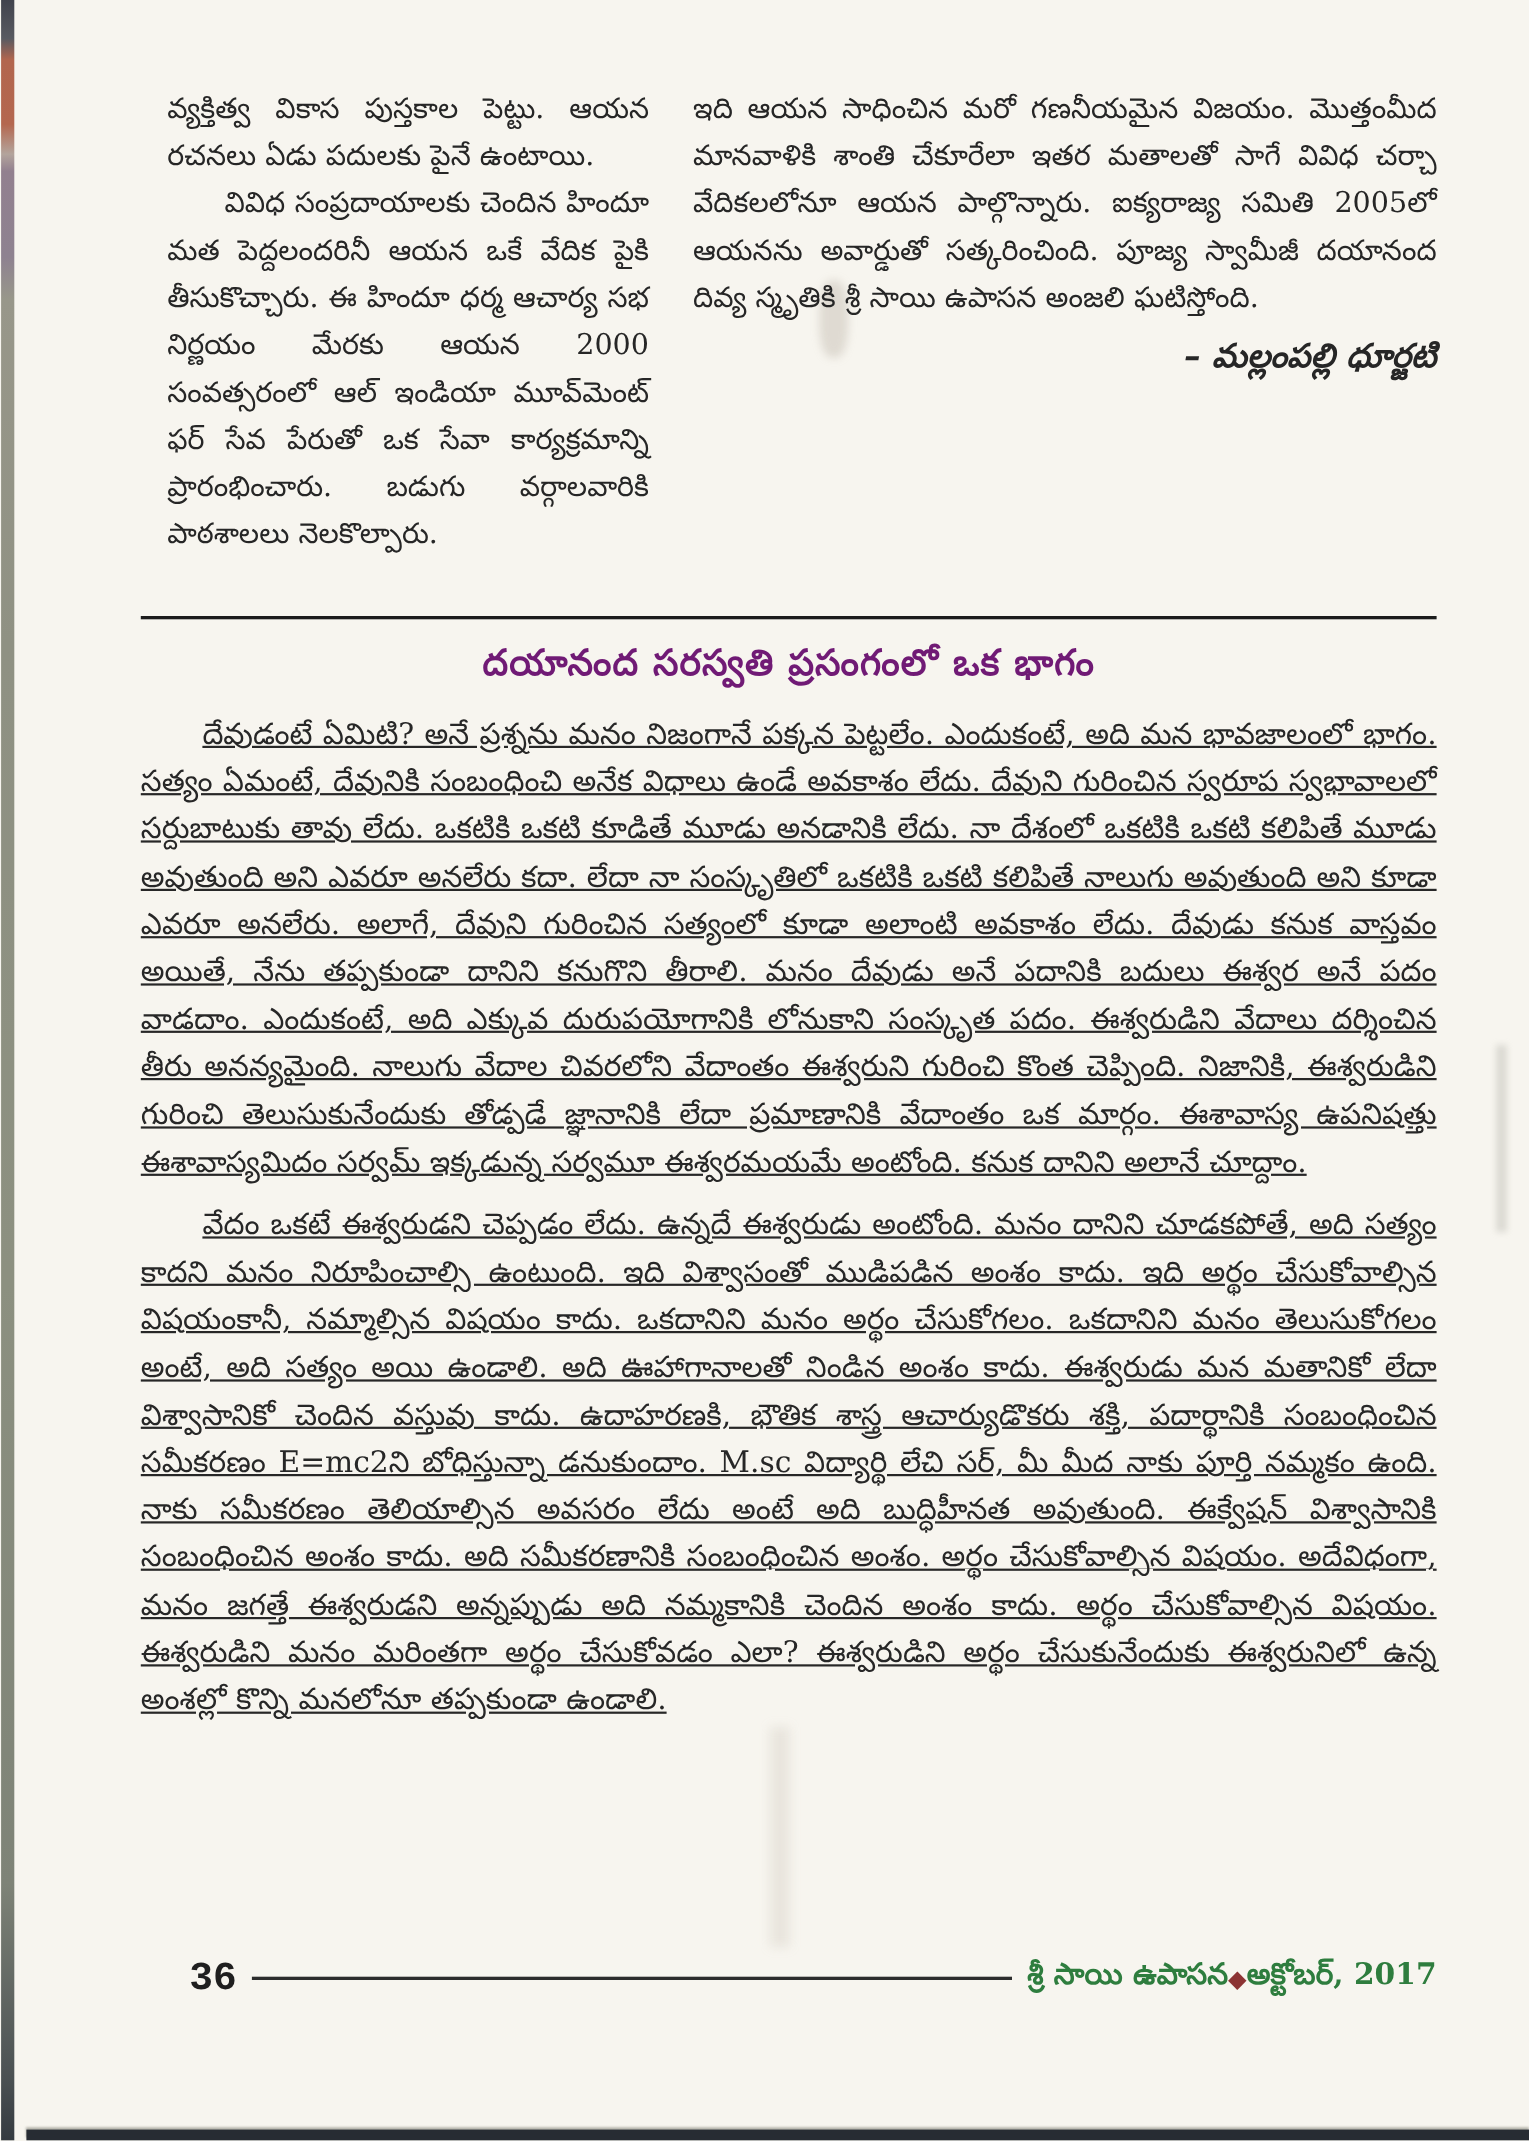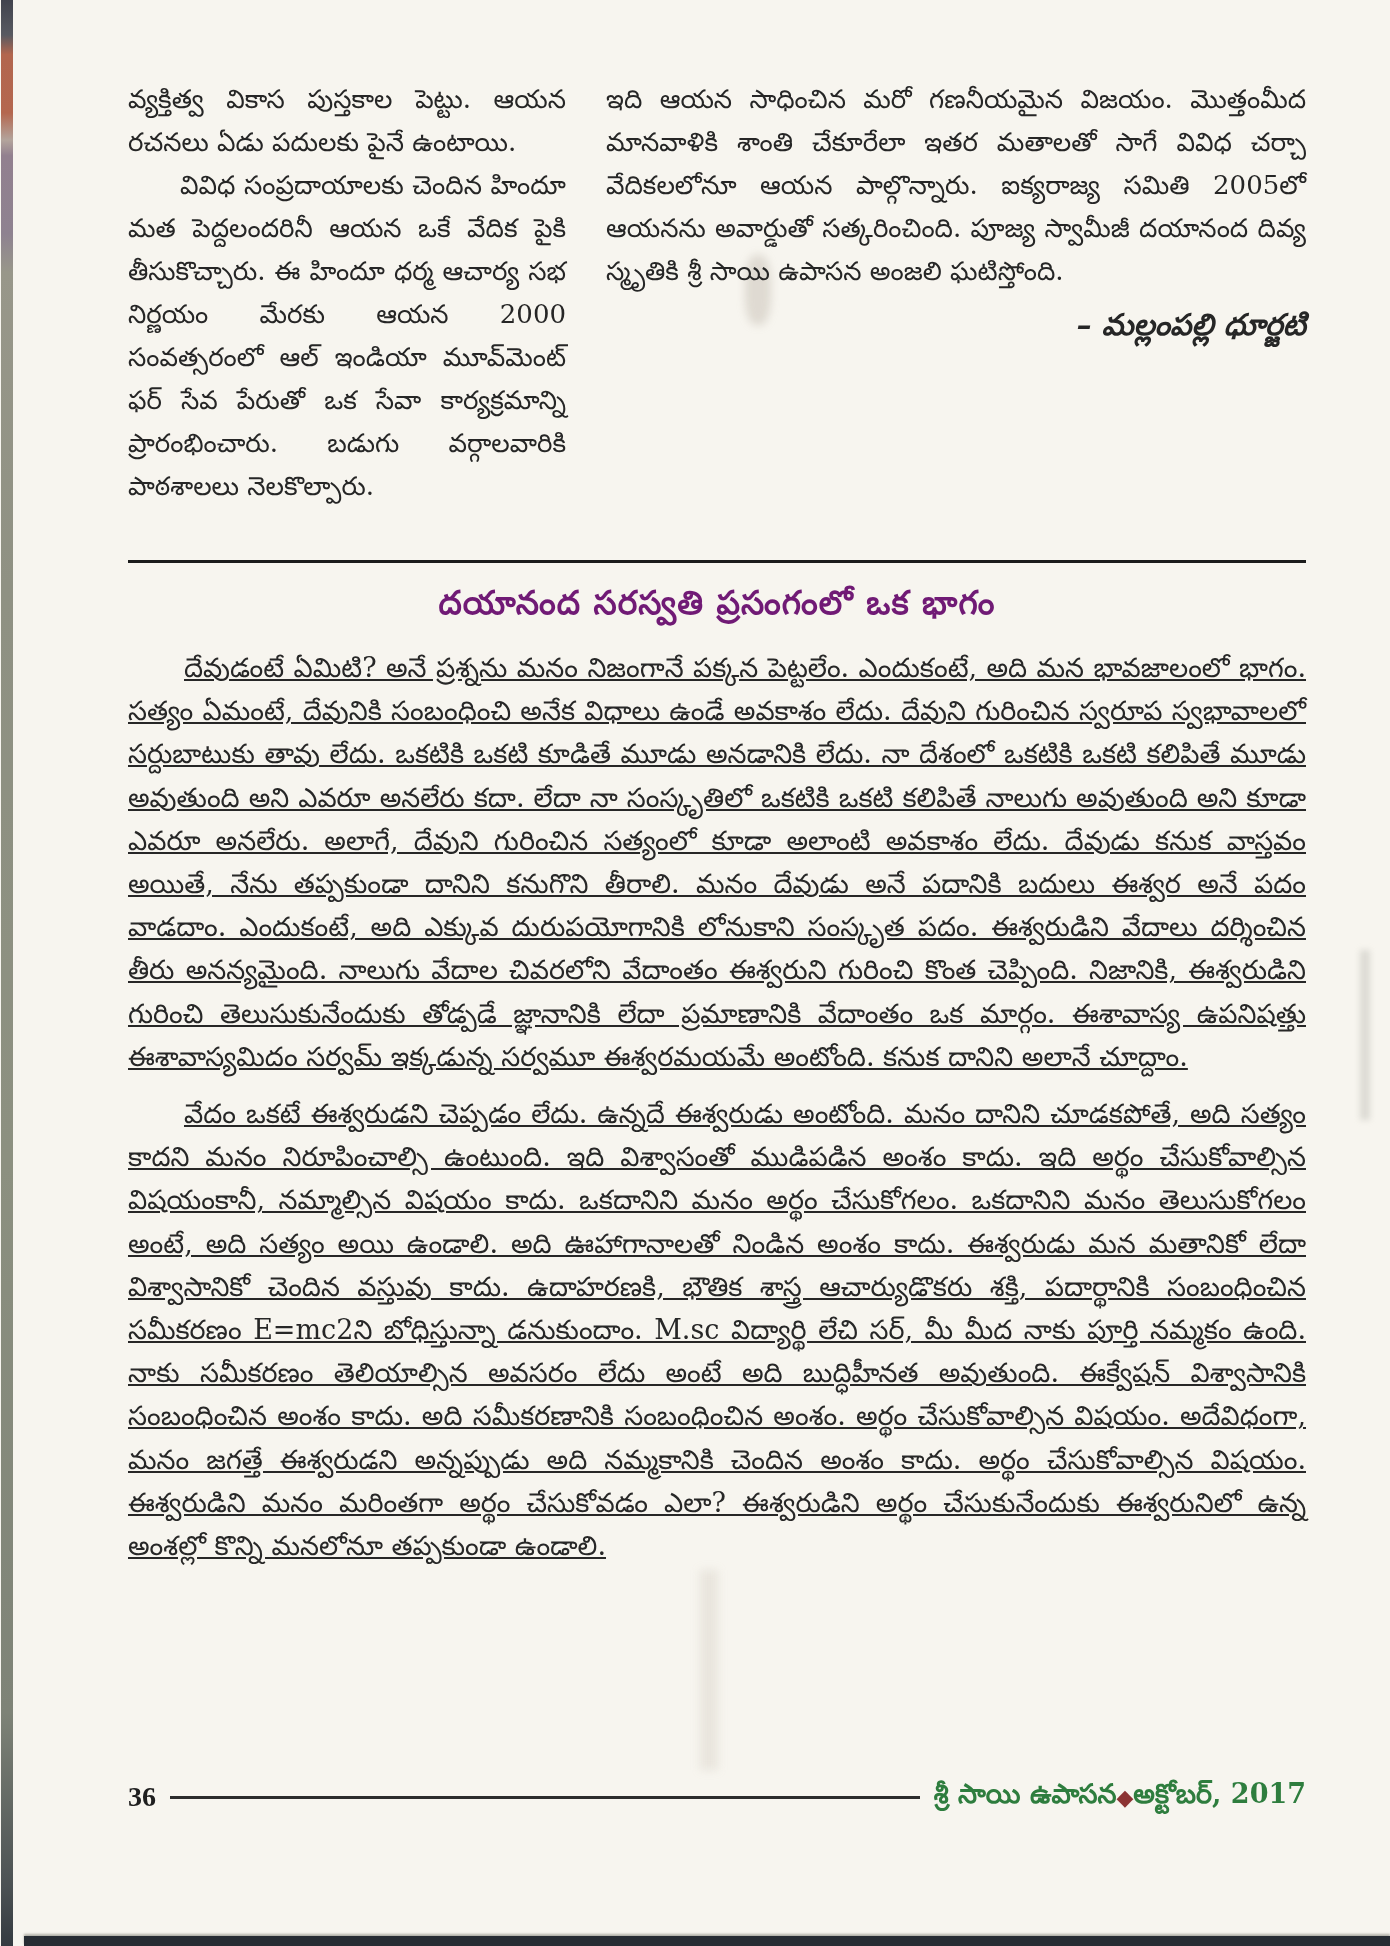--- a/index.html
+++ b/index.html
@@ -35,21 +35,21 @@
   .smudge-c {
     position: absolute; left: 700px; top: 1570px; width: 18px; height: 200px;
     background: rgba(170,160,145,0.18); filter: blur(5px);
   }
 
   .content {
     position: absolute; left: 128px; top: 78px; width: 1178px;
   }
   .two-col { display: flex; gap: 40px; min-height: 392px; }
   .col { font-size: 26px; line-height: 43px; text-align: justify; }
-  .col-left  { width: 438px; }
+  .col-left  { width: 438px; margin-left: 24px; }
   .col-right { flex: 1; }
   .col p { margin: 0; }
   .col p.indented { text-indent: 52px; }
   .author {
     text-align: right; font-style: italic; font-weight: bold;
     margin-top: 10px !important; font-size: 30px;
   }
 
   .rule {
     border: none; border-top: 3px solid #1c1c1c;
@@ -62,22 +62,22 @@
   .body-para {
     font-size: 27px; line-height: 43.2px; text-align: justify;
     margin: 0 0 14px 0; text-indent: 56px; color: #272727; text-decoration: underline;
   }
 
   .footer {
     position: absolute; left: 128px; top: 1778px; width: 1178px;
     display: flex; align-items: center; gap: 14px;
   }
   .page-num {
-    font-family: Liberation Serif, serif;
-    font-weight: bold; font-size: 28px; color: #1f1f1f;
+    font-family: Liberation Mono, monospace;
+    font-weight: bold; font-size: 36px; color: #1f1f1f; margin-left: 44px;
   }
   .footer-rule { flex: 1; border-top: 3px solid #2c2c2c; height: 0; }
   .footer-right {
     font-size: 27px; font-weight: 600; color: #2e7d3e; white-space: nowrap;
     display: inline-flex; align-items: center; 
   }
   .diamond { color: #8c3333; font-size: 22px; }
 </style>
 </head>
 <body>

